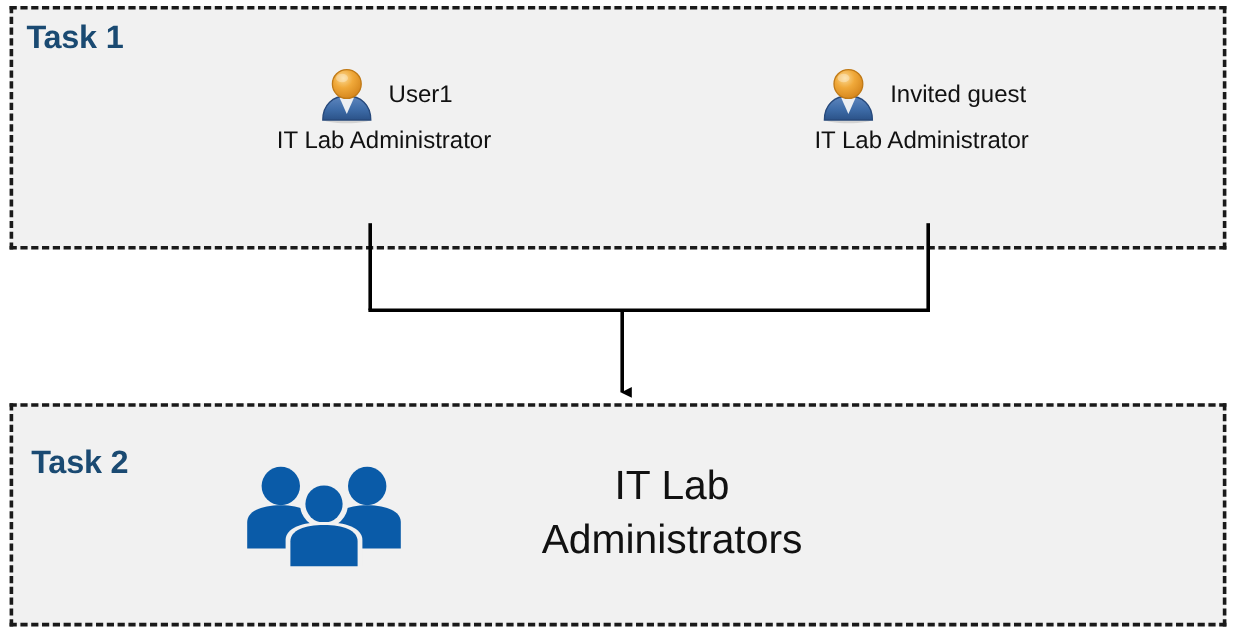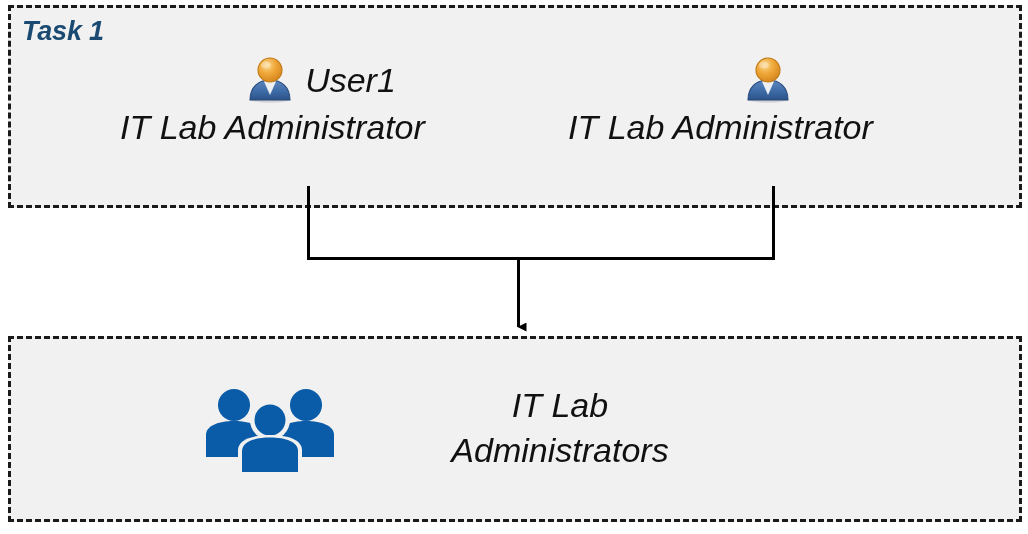--- a/index.html
+++ b/index.html
@@ -13,21 +13,20 @@
     font-family: "Liberation Sans", sans-serif;
     position: relative;
     overflow: hidden;
   }
 
   #diagram {
     position: absolute;
     left: 0; top: 0;
     width: 1028px;
     height: 534px;
-    font-style: italic;
   }
 
   
   .task-box {
     position: absolute;
     background: #F1F1F1;
     border: 3px dashed #1a1a1a;
     box-sizing: border-box;
   }
   #task-1-box {
@@ -50,21 +49,22 @@
     color: #1A4A72;
     letter-spacing: -0.2px;
     white-space: nowrap;
   }
   #task-1-label { left: 22px; top: 16px; }
   #task-2-label { left: 26px; top: 370px; }
 
   
   .person-entry {
     position: absolute;
-    font-size: 34px;
+    text-align: center;
+    font-size: 20px;
     color: #111111;
     line-height: 1.38;
     white-space: nowrap;
   }
   #person-user1   { left: 120px; top: 56px; width: 400px; }
   #person-guest   { left: 568px; top: 56px; width: 400px; }
 
   .person-line-1 {
     display: flex;
     align-items: center;
@@ -156,20 +156,21 @@
             <stop offset="55%" stop-color="#3E6CA8"></stop>
             <stop offset="100%" stop-color="#2B5288"></stop>
           </linearGradient>
         </defs>
         <ellipse cx="26" cy="45.5" rx="20" ry="3.2" fill="#000000" opacity="0.12"></ellipse>
         <path d="M6 46 C6 33 14.5 26 26 26 C37.5 26 46 33 46 46 Z" fill="url(#bodyGradB)" stroke="#27497B" stroke-width="1.1"></path>
         <path d="M20 27.5 L26 41 L32 27.5 L26.6 26.2 Z" fill="#F6F6F6" opacity="0.95"></path>
         <circle cx="26" cy="16" r="12" fill="url(#headGradB)" stroke="#C07A17" stroke-width="1.1"></circle>
         <ellipse cx="22" cy="11" rx="5" ry="3.6" fill="#FFFFFF" opacity="0.3"></ellipse>
       </svg>
+      <span>Invited guest</span>
     </div>
     <div class="person-line-2">IT Lab Administrator</div>
   </div>
 
   <svg id="connector">
     <defs>
       <marker id="arrowHead" markerWidth="10" markerHeight="10" refX="4.5" refY="8" orient="auto" markerUnits="userSpaceOnUse">
         <path d="M0,0 L9,0 L4.5,9 Z" fill="#000000"></path>
       </marker>
     </defs>
@@ -178,20 +179,21 @@
 
     <line x1="773.5" y1="186" x2="773.5" y2="258.5" stroke="#000000" stroke-width="3"></line>
 
     <line x1="307" y1="258.5" x2="775" y2="258.5" stroke="#000000" stroke-width="3"></line>
 
     <line x1="518.5" y1="258.5" x2="518.5" y2="327" stroke="#000000" stroke-width="3" marker-end="url(#arrowHead)"></line>
   </svg>
 
   <div id="task-2-box" class="task-box"></div>
 
+  <div id="task-2-label" class="task-label">Task 2</div>
 
   <div id="group-row">
     <span id="group-icon-wrap">
       <svg width="132" height="88" viewBox="0 0 132 88">
 
         <circle cx="30" cy="21" r="16" fill="#0A5BA8"></circle>
         <path d="M2 73 L2 51 C2 42 14 37 30 37 C46 37 58 42 58 51 L58 73 Z" fill="#0A5BA8"></path>
 
         <circle cx="102" cy="21" r="16" fill="#0A5BA8"></circle>
         <path d="M74 73 L74 51 C74 42 86 37 102 37 C118 37 130 42 130 51 L130 73 Z" fill="#0A5BA8"></path>

